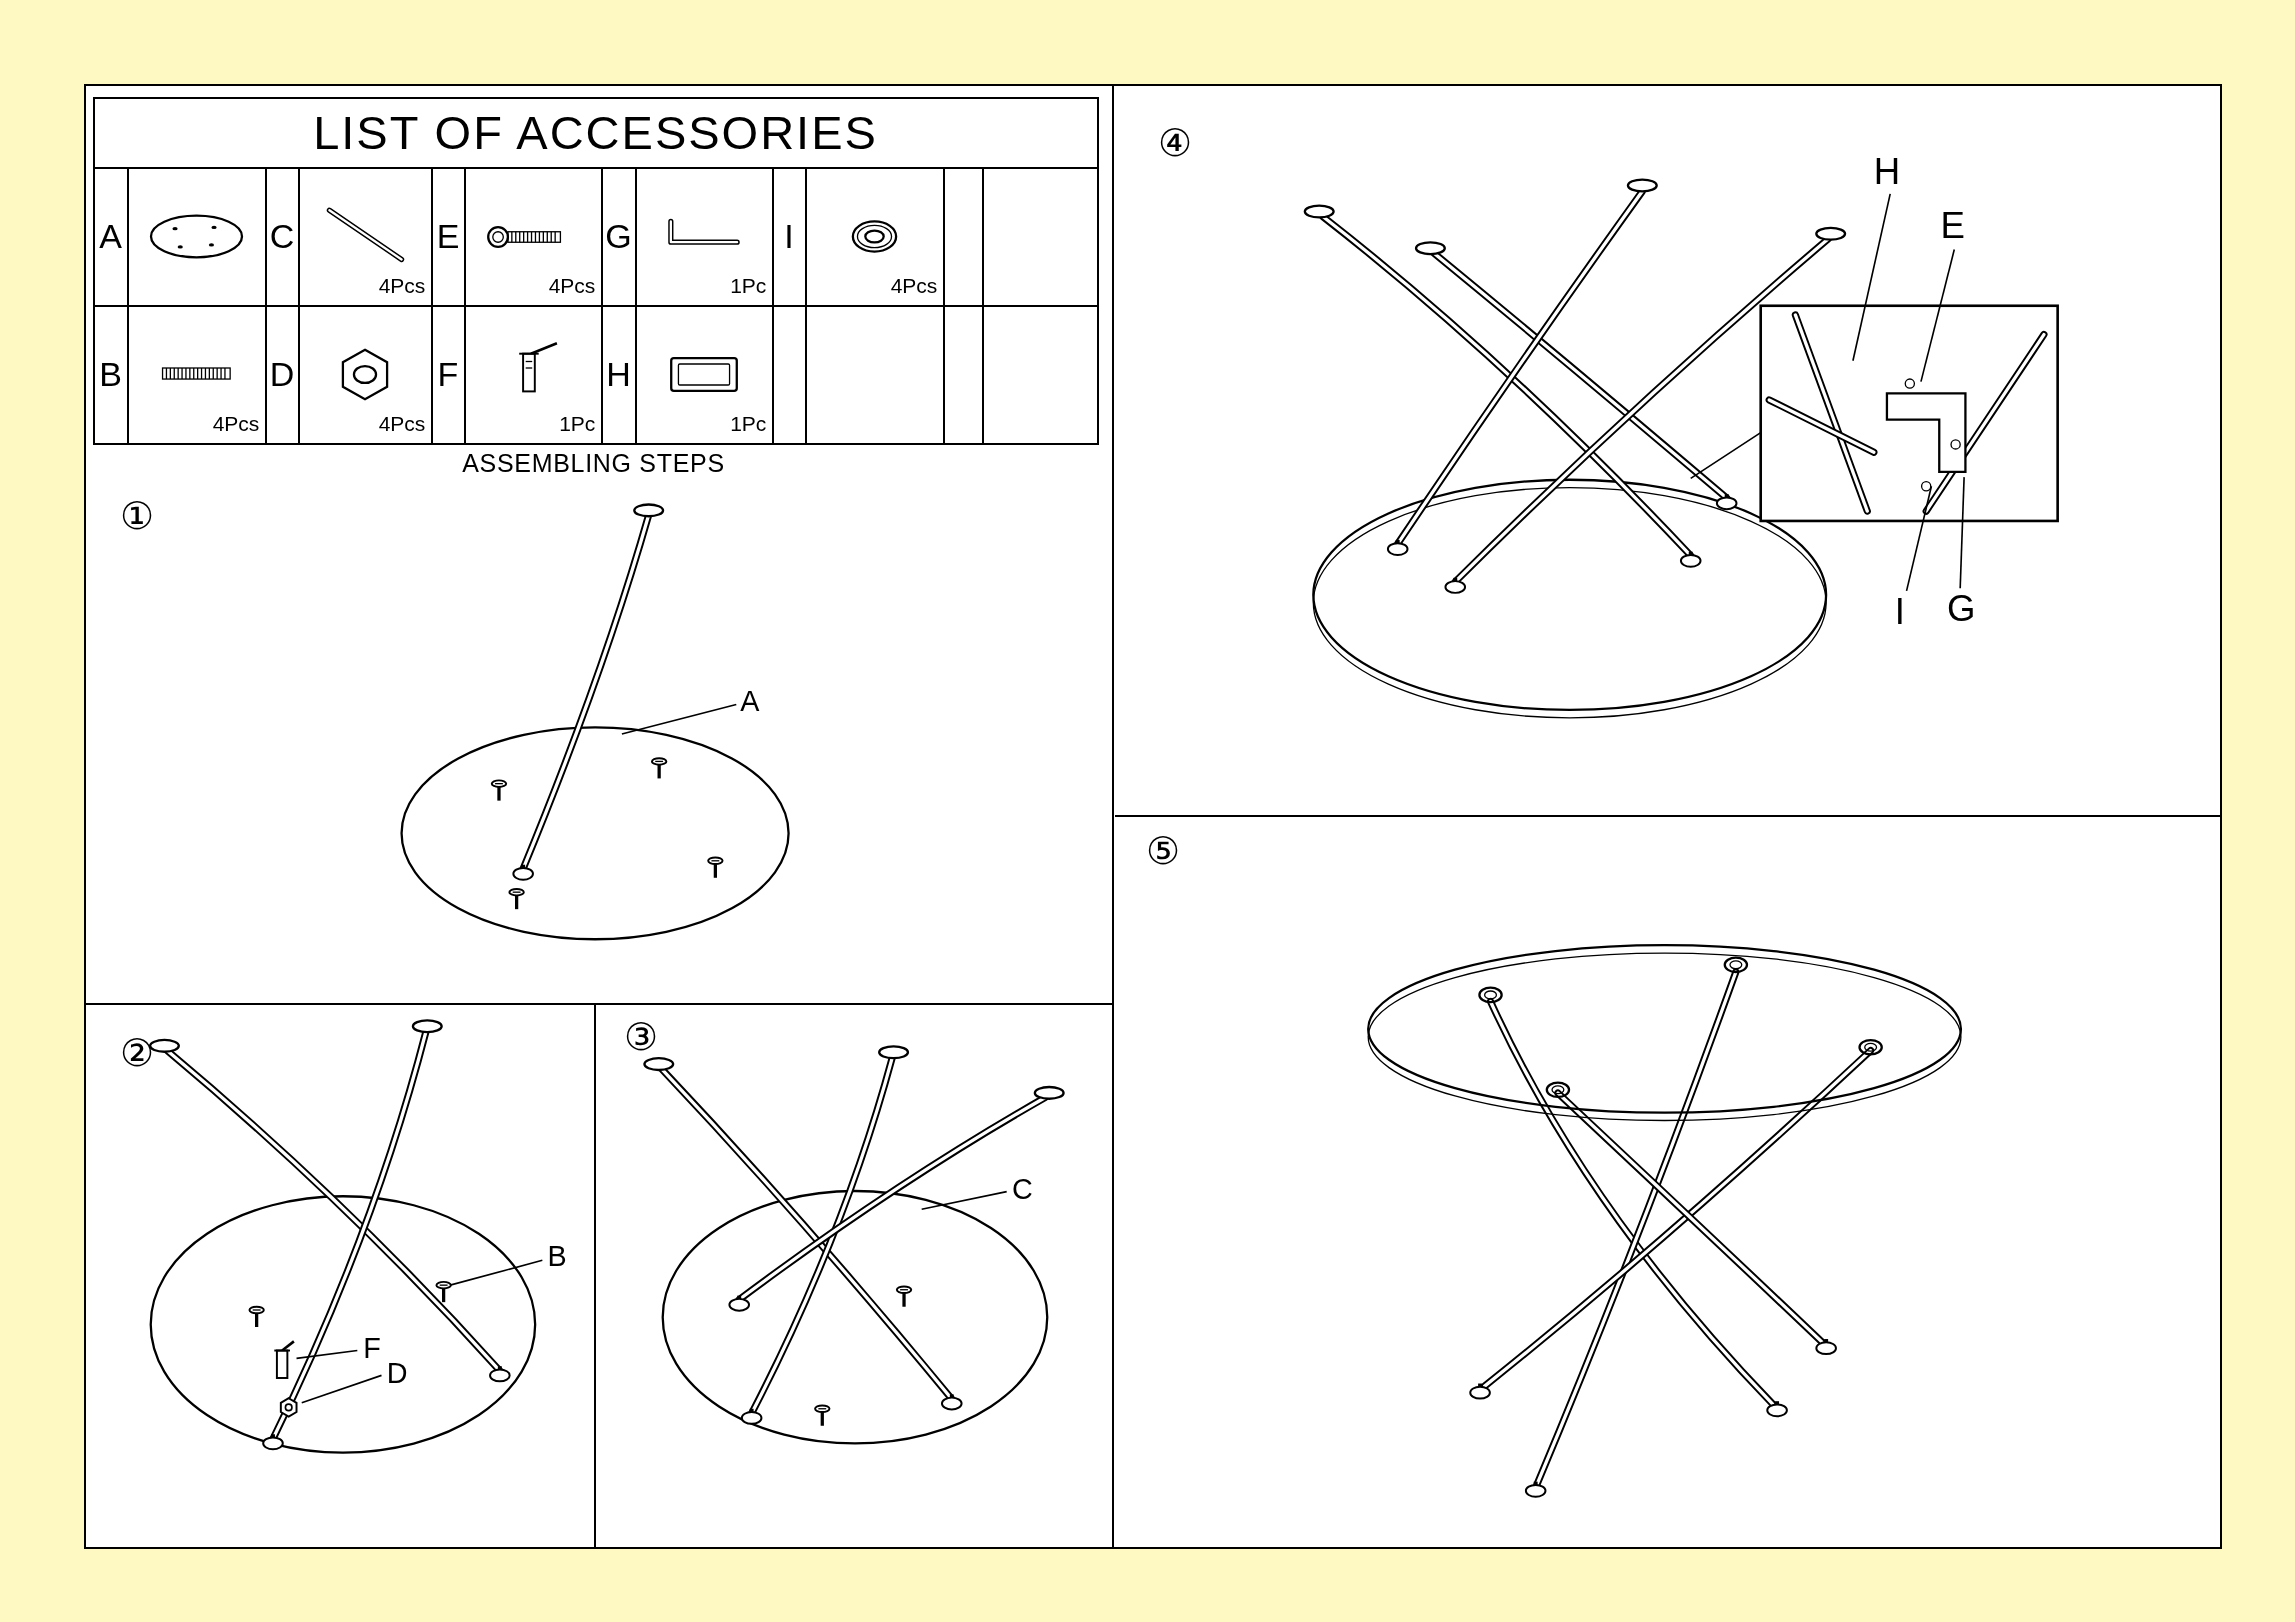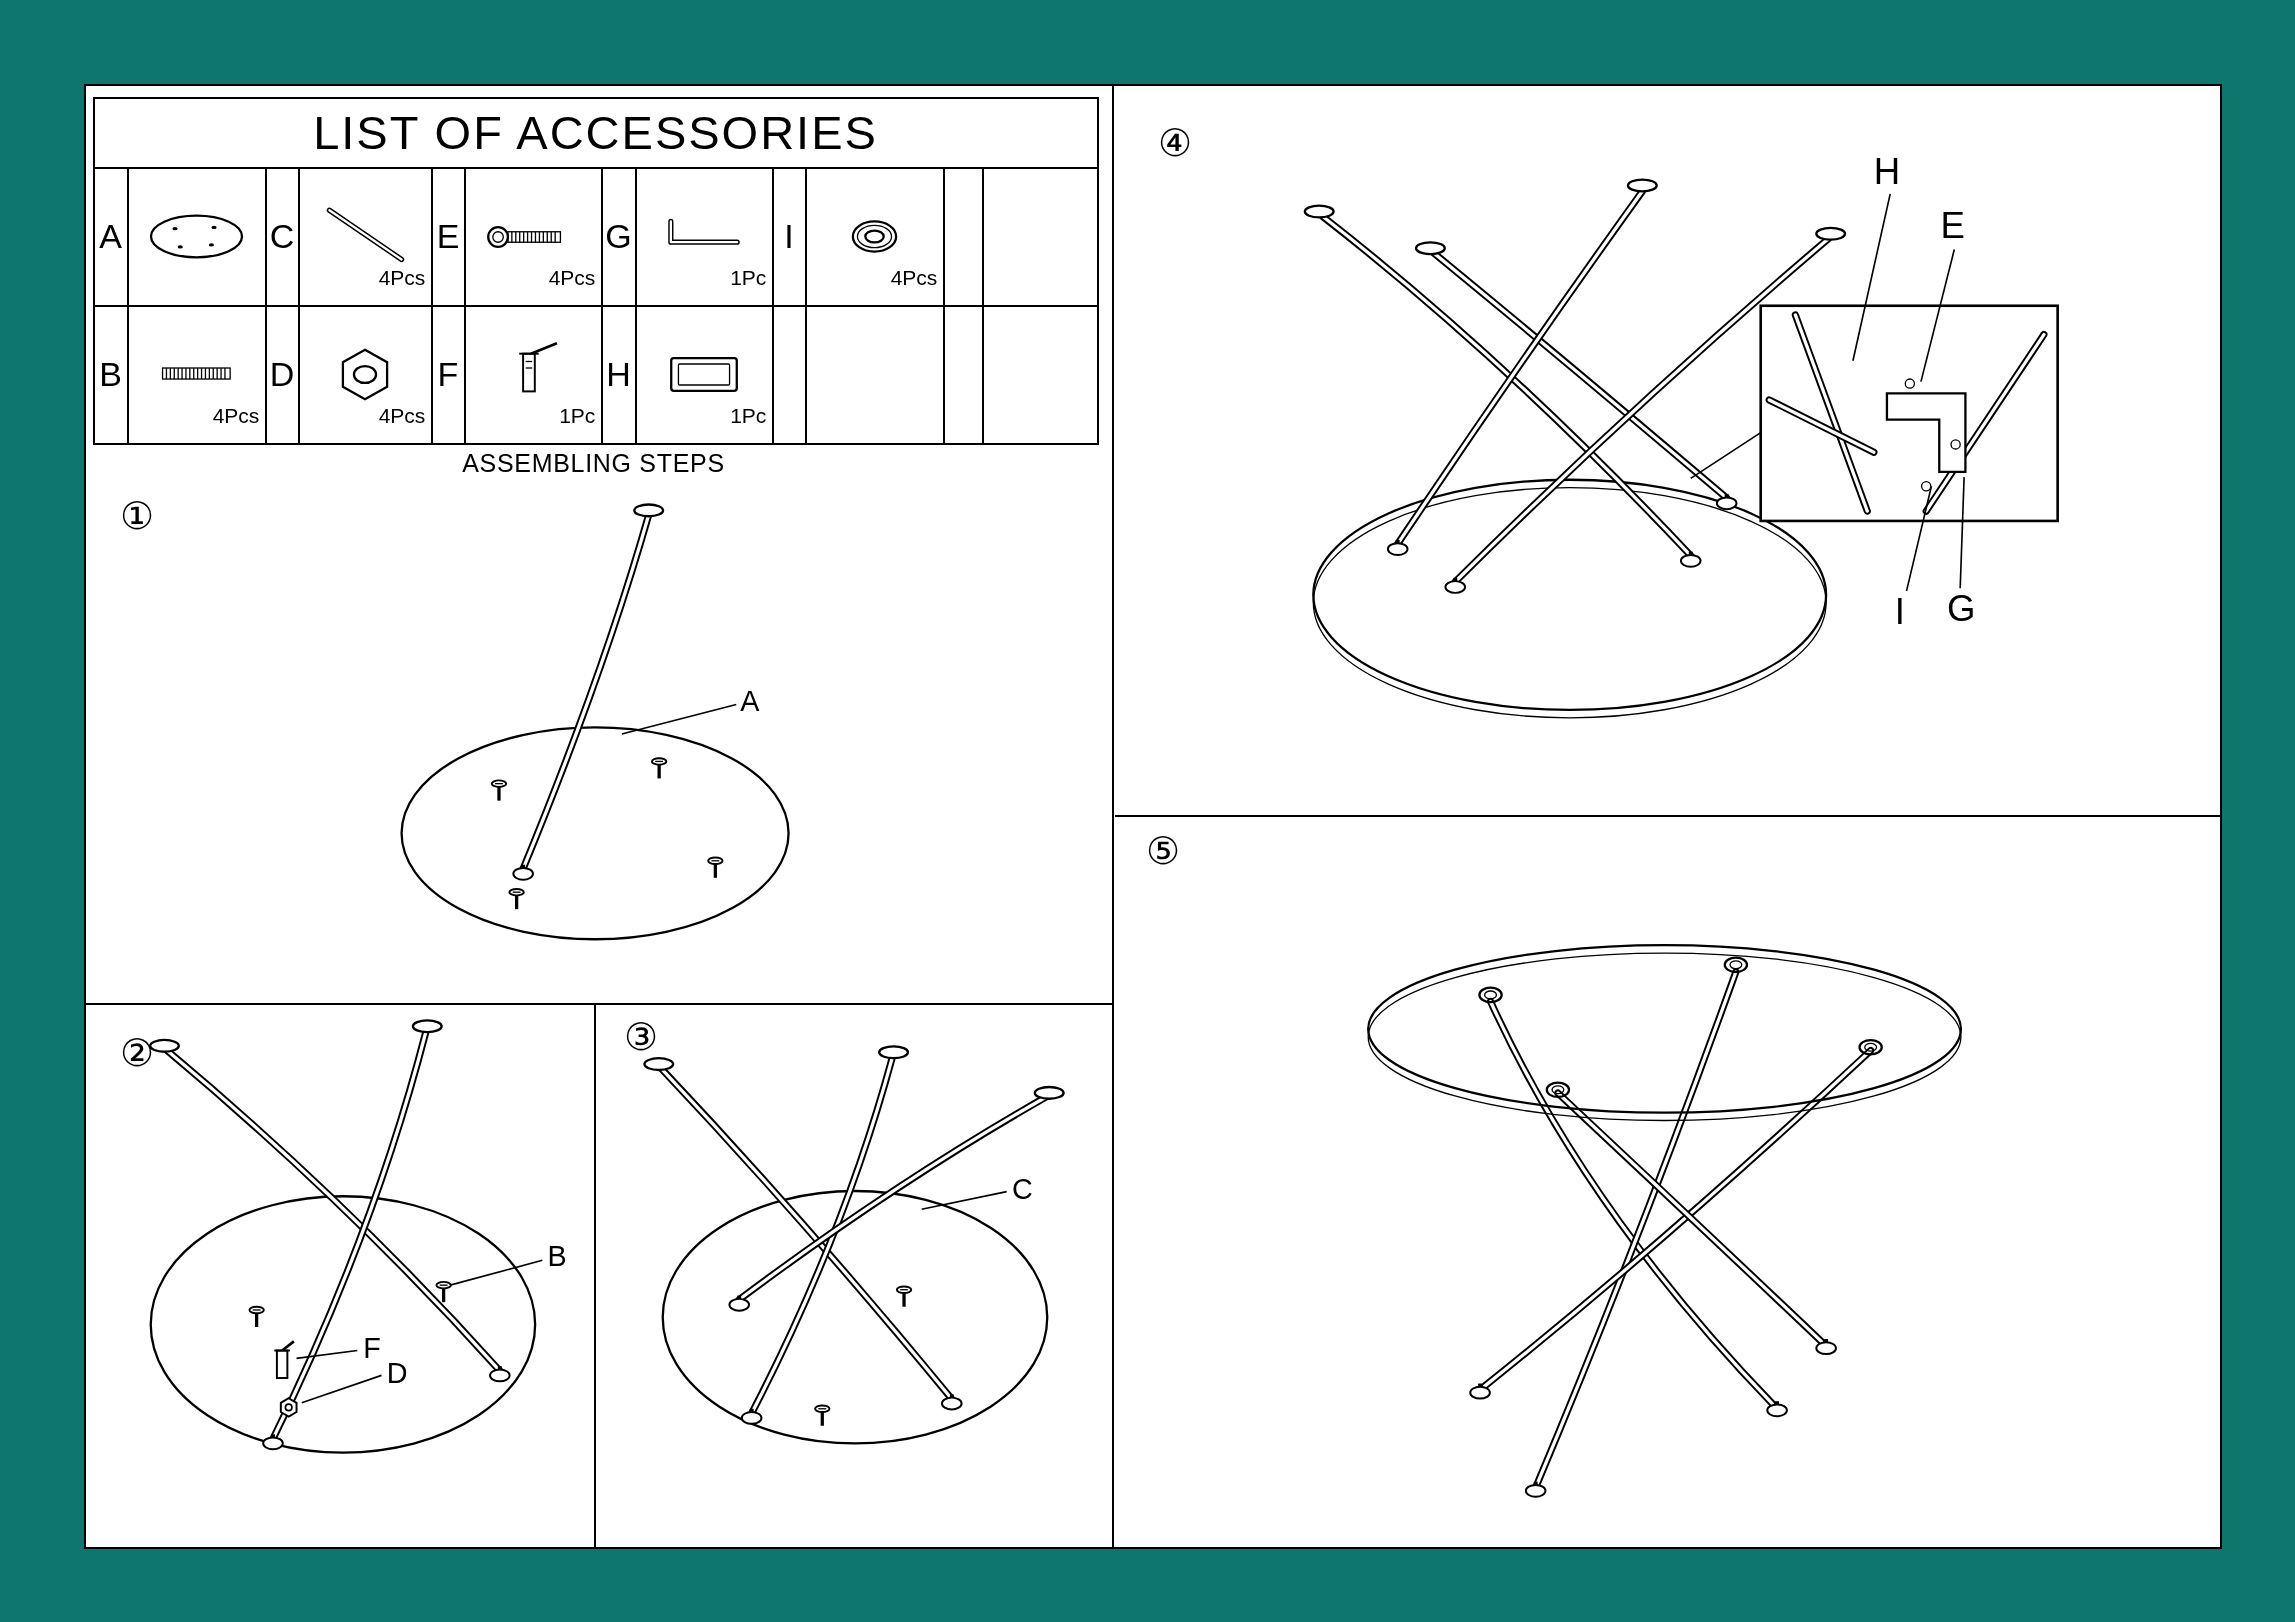--- a/index.html
+++ b/index.html
@@ -1,33 +1,33 @@
 <!DOCTYPE html>
 <html style="font-size:10.5px"><head>
 <meta charset="utf-8">
 <style>
   html,body{margin:0;padding:0;background:#fff;}
-  #page{position:relative;width:2295px;height:1622px;background:#0f766e;
+  #page{position:relative;width:2295px;height:1622px;background:#fef9c3;
         font-family:"Liberation Sans",sans-serif;color:#000;}
   #frame{position:absolute;left:84px;top:84px;width:2134px;height:1461px;
          border:2.6px solid #000;background:#fff;}
   
   #left-pane{position:absolute;left:0;top:0;width:1026px;height:1461px;border-right:2.6px solid #000;}
   #right-top{position:absolute;left:1029px;top:0;width:1105px;height:729px;border-bottom:2.6px solid #000;}
   #right-bottom{position:absolute;left:1029px;top:732px;width:1105px;height:730px;}
   
   #acc-box{position:absolute;left:6.5px;top:10.5px;width:1002px;border:2px solid #000;}
   #acc-title{height:68px;border-bottom:2px solid #000;display:flex;align-items:center;justify-content:center;
              font-size:47px;letter-spacing:2px;}
   .acc-row{display:grid;grid-template-columns:34px 138px 33px 133px 33px 137px 34px 137px 33px 138px 39px 1fr;height:136px;}
   .acc-row.first{border-bottom:2px solid #000;}
   .acc-cell{border-right:2px solid #000;position:relative;display:flex;align-items:center;justify-content:center;}
   .acc-cell.last{border-right:none;}
   .acc-letter{font-size:34px;}
-  .acc-count{position:absolute;right:5.2px;bottom:15px;font-size:21px;}
+  .acc-count{position:absolute;right:5.2px;bottom:7px;font-size:21px;}
   
   #steps-header{position:absolute;left:6.5px;top:360px;width:1002px;height:35px;display:flex;
                 align-items:center;justify-content:center;font-size:25px;letter-spacing:0.7px;}
   
   #h-div-left{position:absolute;left:0;top:917px;width:1026px;border-top:2px solid #000;}
   #v-div-steps{position:absolute;left:508px;top:917px;height:544px;border-left:2px solid #000;}
   
   .badge{position:absolute;font-size:38px;line-height:1;}
   #badge-1{left:34px;top:411px;}
   #badge-2{left:34px;top:948px;}

